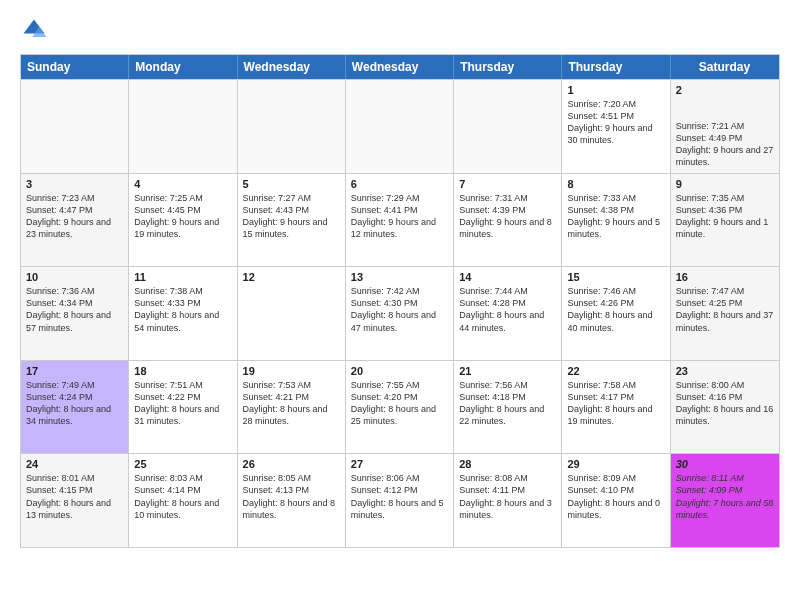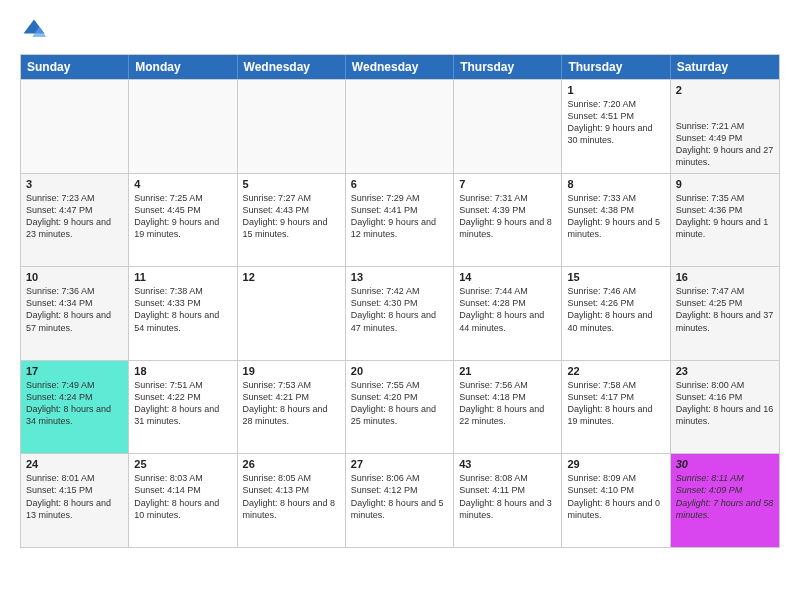--- a/index.html
+++ b/index.html
@@ -71,21 +71,21 @@
       background: #2a6ebb;
     }
     .cal-header-cell {
       color: #fff;
       font-size: 12px;
       font-weight: bold;
       padding: 5px 6px;
       text-align: left;
       border-right: 1px solid #5590d0;
     }
-    .cal-header-cell:last-child { border-right: none; }
+    .cal-header-cell:last-child { border-right: none; margin-left: 22px; }
     .cal-body {
       flex: 1;
       display: grid;
       grid-template-rows: repeat(5, 1fr);
     }
     .cal-row {
       display: grid;
       grid-template-columns: repeat(7, 1fr);
       border-top: 1px solid #ccc;
     }
@@ -243,21 +243,21 @@
 Daylight: 8 hours and 40 minutes.</div>
           </div>
           <div class="cal-cell" style="background: rgb(245, 245, 245);">
             <span class="day-num">16</span>
             <div class="cell-text" style="white-space: pre-line;">Sunrise: 7:47 AM
 Sunset: 4:25 PM
 Daylight: 8 hours and 37 minutes.</div>
           </div>
         </div>
         <div class="cal-row">
-          <div class="cal-cell" style="background: #5eead4;">
+          <div class="cal-cell" style="background: #c4b5fd;">
             <span class="day-num">17</span>
             <div class="cell-text" style="white-space: pre-line;">Sunrise: 7:49 AM
 Sunset: 4:24 PM
 Daylight: 8 hours and 34 minutes.</div>
           </div>
           <div class="cal-cell">
             <span class="day-num">18</span>
             <div class="cell-text" style="white-space: pre-line;">Sunrise: 7:51 AM
 Sunset: 4:22 PM
 Daylight: 8 hours and 31 minutes.</div>
@@ -312,21 +312,21 @@
 Sunset: 4:13 PM
 Daylight: 8 hours and 8 minutes.</div>
           </div>
           <div class="cal-cell">
             <span class="day-num">27</span>
             <div class="cell-text" style="white-space: pre-line;">Sunrise: 8:06 AM
 Sunset: 4:12 PM
 Daylight: 8 hours and 5 minutes.</div>
           </div>
           <div class="cal-cell">
-            <span class="day-num">43</span>
+            <span class="day-num">28</span>
             <div class="cell-text" style="white-space: pre-line;">Sunrise: 8:08 AM
 Sunset: 4:11 PM
 Daylight: 8 hours and 3 minutes.</div>
           </div>
           <div class="cal-cell">
             <span class="day-num">29</span>
             <div class="cell-text" style="white-space: pre-line;">Sunrise: 8:09 AM
 Sunset: 4:10 PM
 Daylight: 8 hours and 0 minutes.</div>
           </div>

